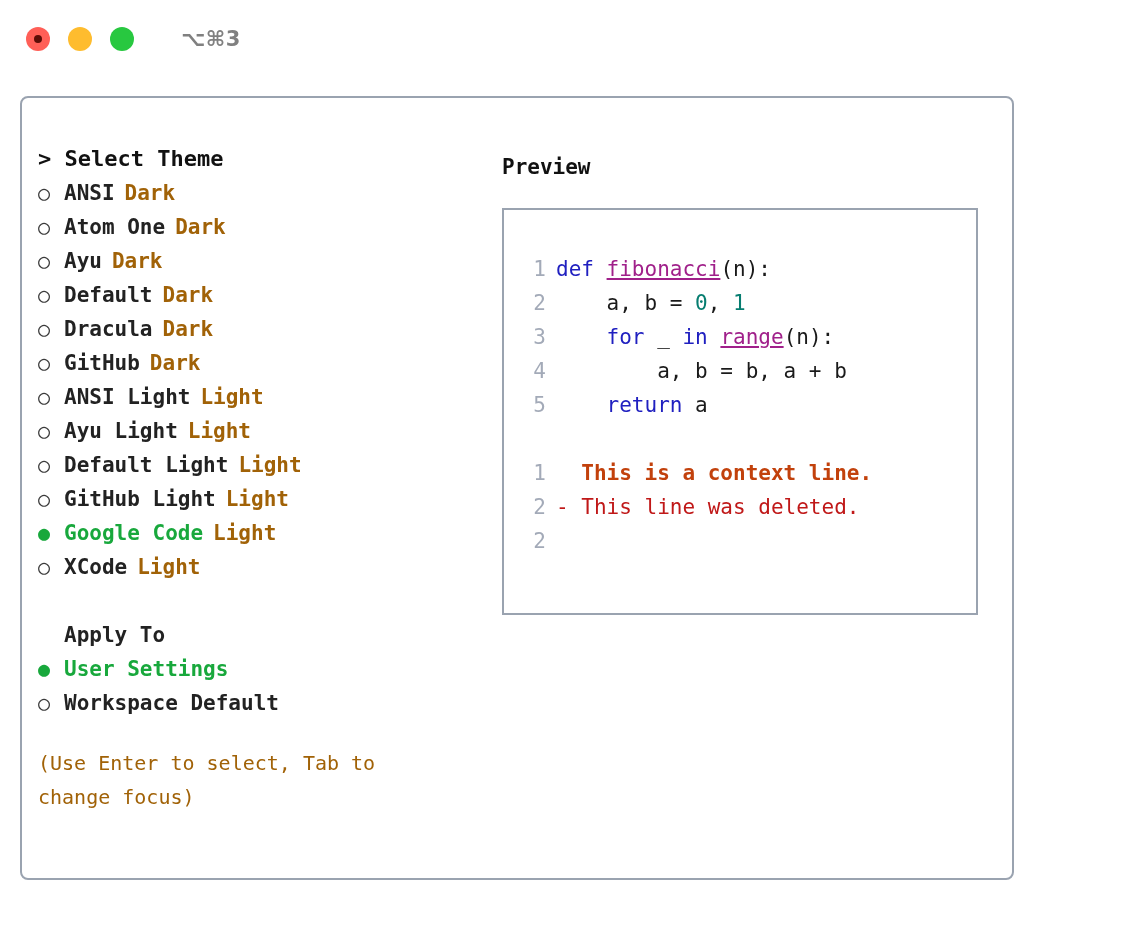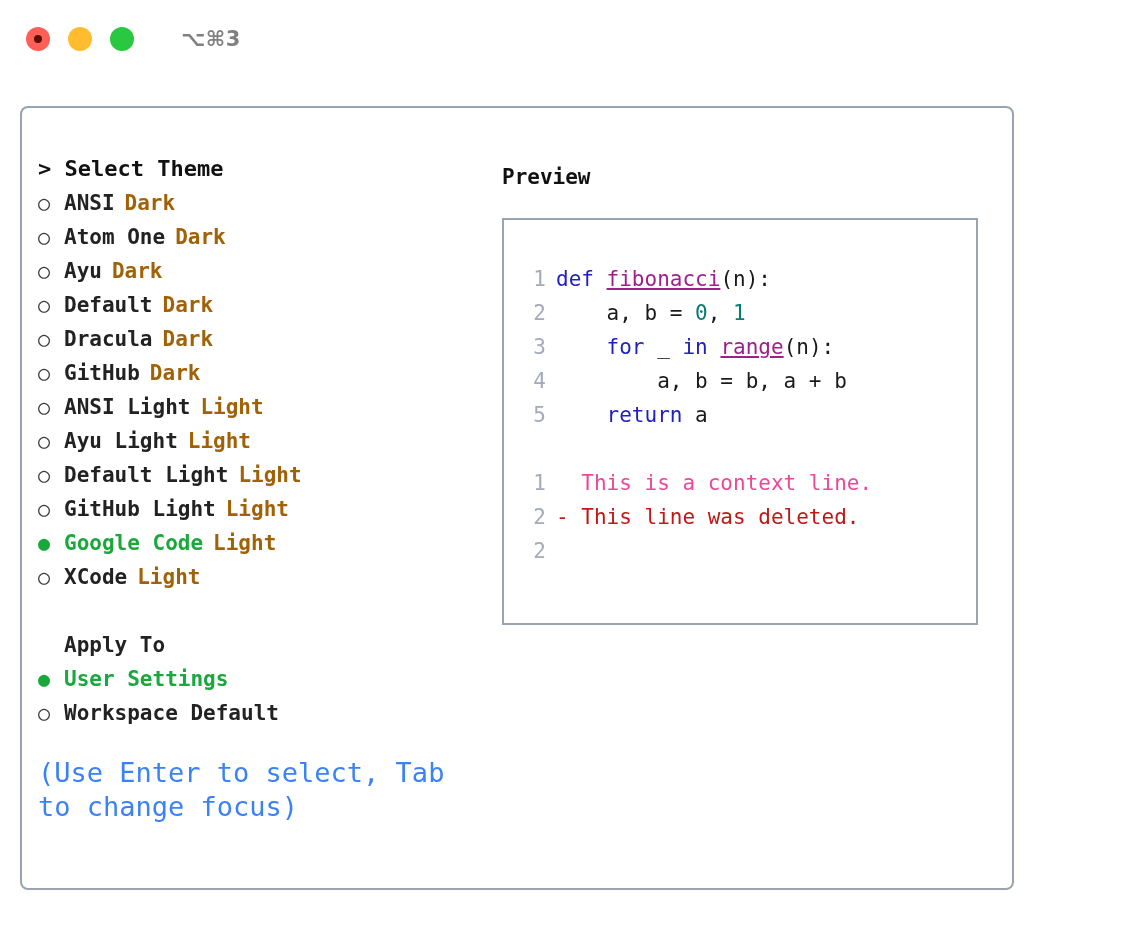--- a/index.html
+++ b/index.html
@@ -51,21 +51,20 @@
   }
 
   
   .card {
     position: absolute;
     left: 20px; top: 96px;
     width: 994px; height: 784px;
     border: 2px solid #9aa3b0;
     border-radius: 8px;
     background: #ffffff;
-    margin-top: 10px;
   }
 
   .pane-left  { position: absolute; left: 16px;  top: 44px; width: 460px; }
   .pane-right { position: absolute; left: 480px; top: 52px; width: 500px; }
 
   
   .section-title {
     font-size: 22px;
     font-weight: 700;
     color: #111111;
@@ -90,23 +89,23 @@
   }
   .marker.sel { color: #18a83c; }
   .opt-label { color: #222222; font-weight: bold; }
   .opt-row.selected .opt-label { color: #18a83c; }
   .opt-tag { color: #a16207; margin-left: 10px; font-weight: bold; }
 
   .spacer { height: 34px; }
 
   .hint {
     margin-top: 26px;
-    font-size: 27px;
-    line-height: 34px;
-    color: #3b82f6;
+    font-size: 20px;
+    line-height: 34px;
+    color: #a16207;
     width: 420px;
     white-space: pre-wrap;
   }
 
   
   .preview-title {
     font-size: 21px;
     font-weight: 700;
     color: #111111;
     line-height: 34px;
@@ -138,21 +137,21 @@
     text-align: right;
     color: #a3aab8;
     margin-right: 10px;
   }
   .gap { height: 34px; }
 
   .tok-kw   { color: #2020c0; }
   .tok-fn   { color: #a0208a; text-decoration: underline; }
   .tok-num  { color: #067d70; }
   .tok-pl   { color: #1a1a1a; }
-  .tok-ctx  { color: #ec4899; }
+  .tok-ctx  { color: #c2410c; font-weight: bold; }
   .tok-del  { color: #c01818; }
   .tok-add  { color: #1ab81a; }
 </style>
 </head>
 <body>
 
 <div class="screen">
 
   <div class="titlebar">
     <div class="traffic">

